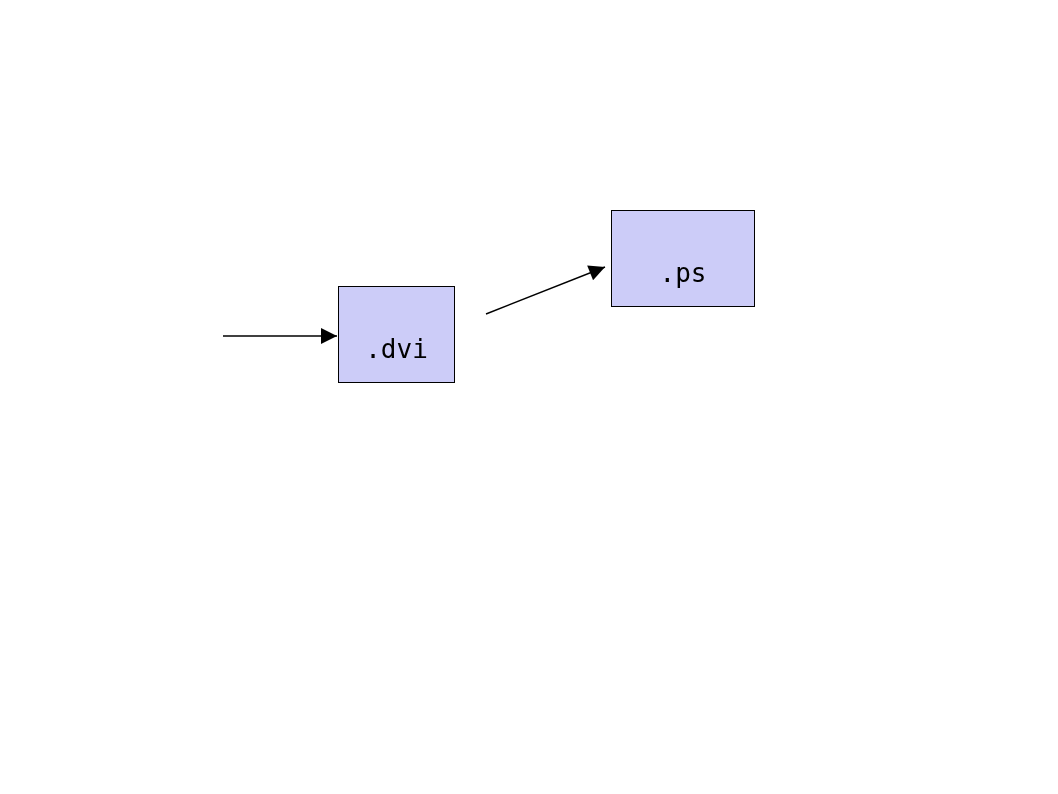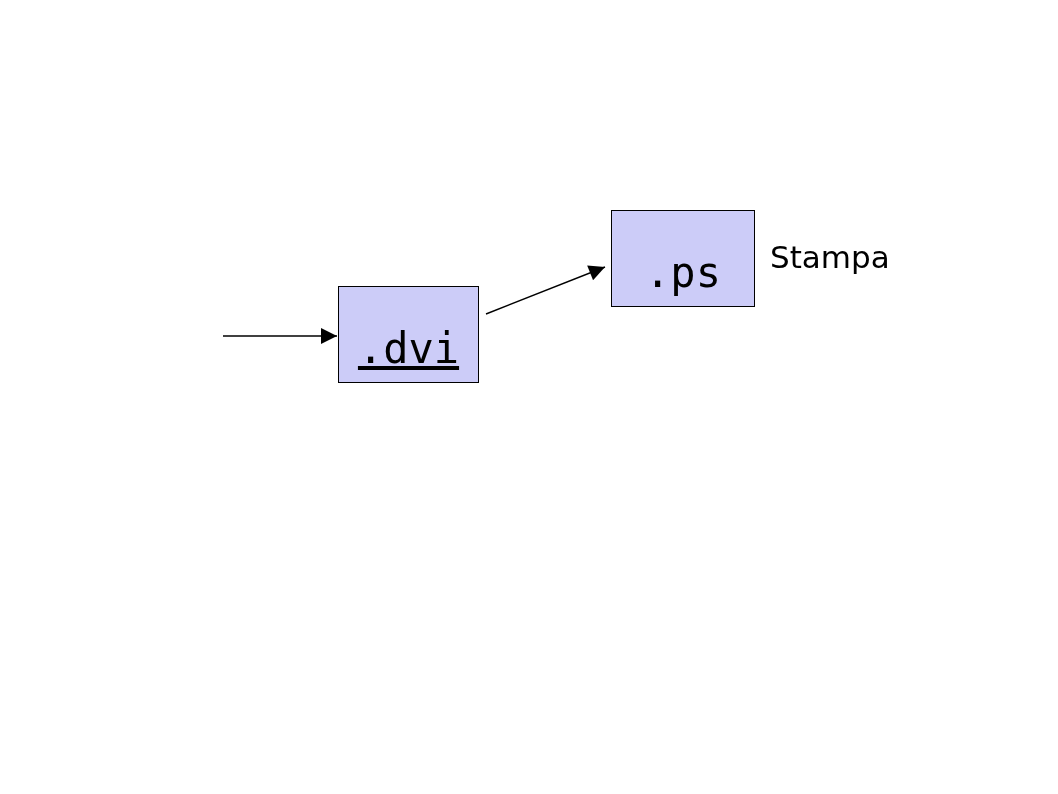--- a/index.html
+++ b/index.html
@@ -40,27 +40,27 @@
   .node {
     position: absolute;
     background: var(--box-fill);
     border: 1px solid var(--box-border);
     display: flex;
     align-items: center;
     justify-content: center;
   }
   .node-label {
     font-family: "DejaVu Sans Mono", "Liberation Mono", monospace;
-    font-size: 42px;
+    font-size: 26px;
     color: var(--label-color);
     white-space: pre;
     margin-top: 28px;
   }
   .node-tex { left: 73px;  top: 287px; width: 145px; height: 96px; }
-  .node-dvi { left: 338px; top: 286px; width: 141px; height: 97px; text-decoration: underline; }
+  .node-dvi { left: 338px; top: 286px; width: 117px; height: 97px; }
   .node-ps  { left: 611px; top: 210px; width: 144px; height: 97px; }
   .annotation {
     position: absolute;
     left: 770px;
     top: 240px;
     font-family: "DejaVu Sans", "Liberation Sans", sans-serif;
     font-size: 31px;
     line-height: 34px;
     color: var(--label-color);
     white-space: nowrap;
@@ -83,15 +83,14 @@
 
 
   <div class="node node-dvi">
     <span class="node-label">.dvi</span>
   </div>
 
   <div class="node node-ps">
     <span class="node-label">.ps</span>
   </div>
 
-  <div class="annotation">Stampa</div>
 
 </div>
 
 </body></html>

